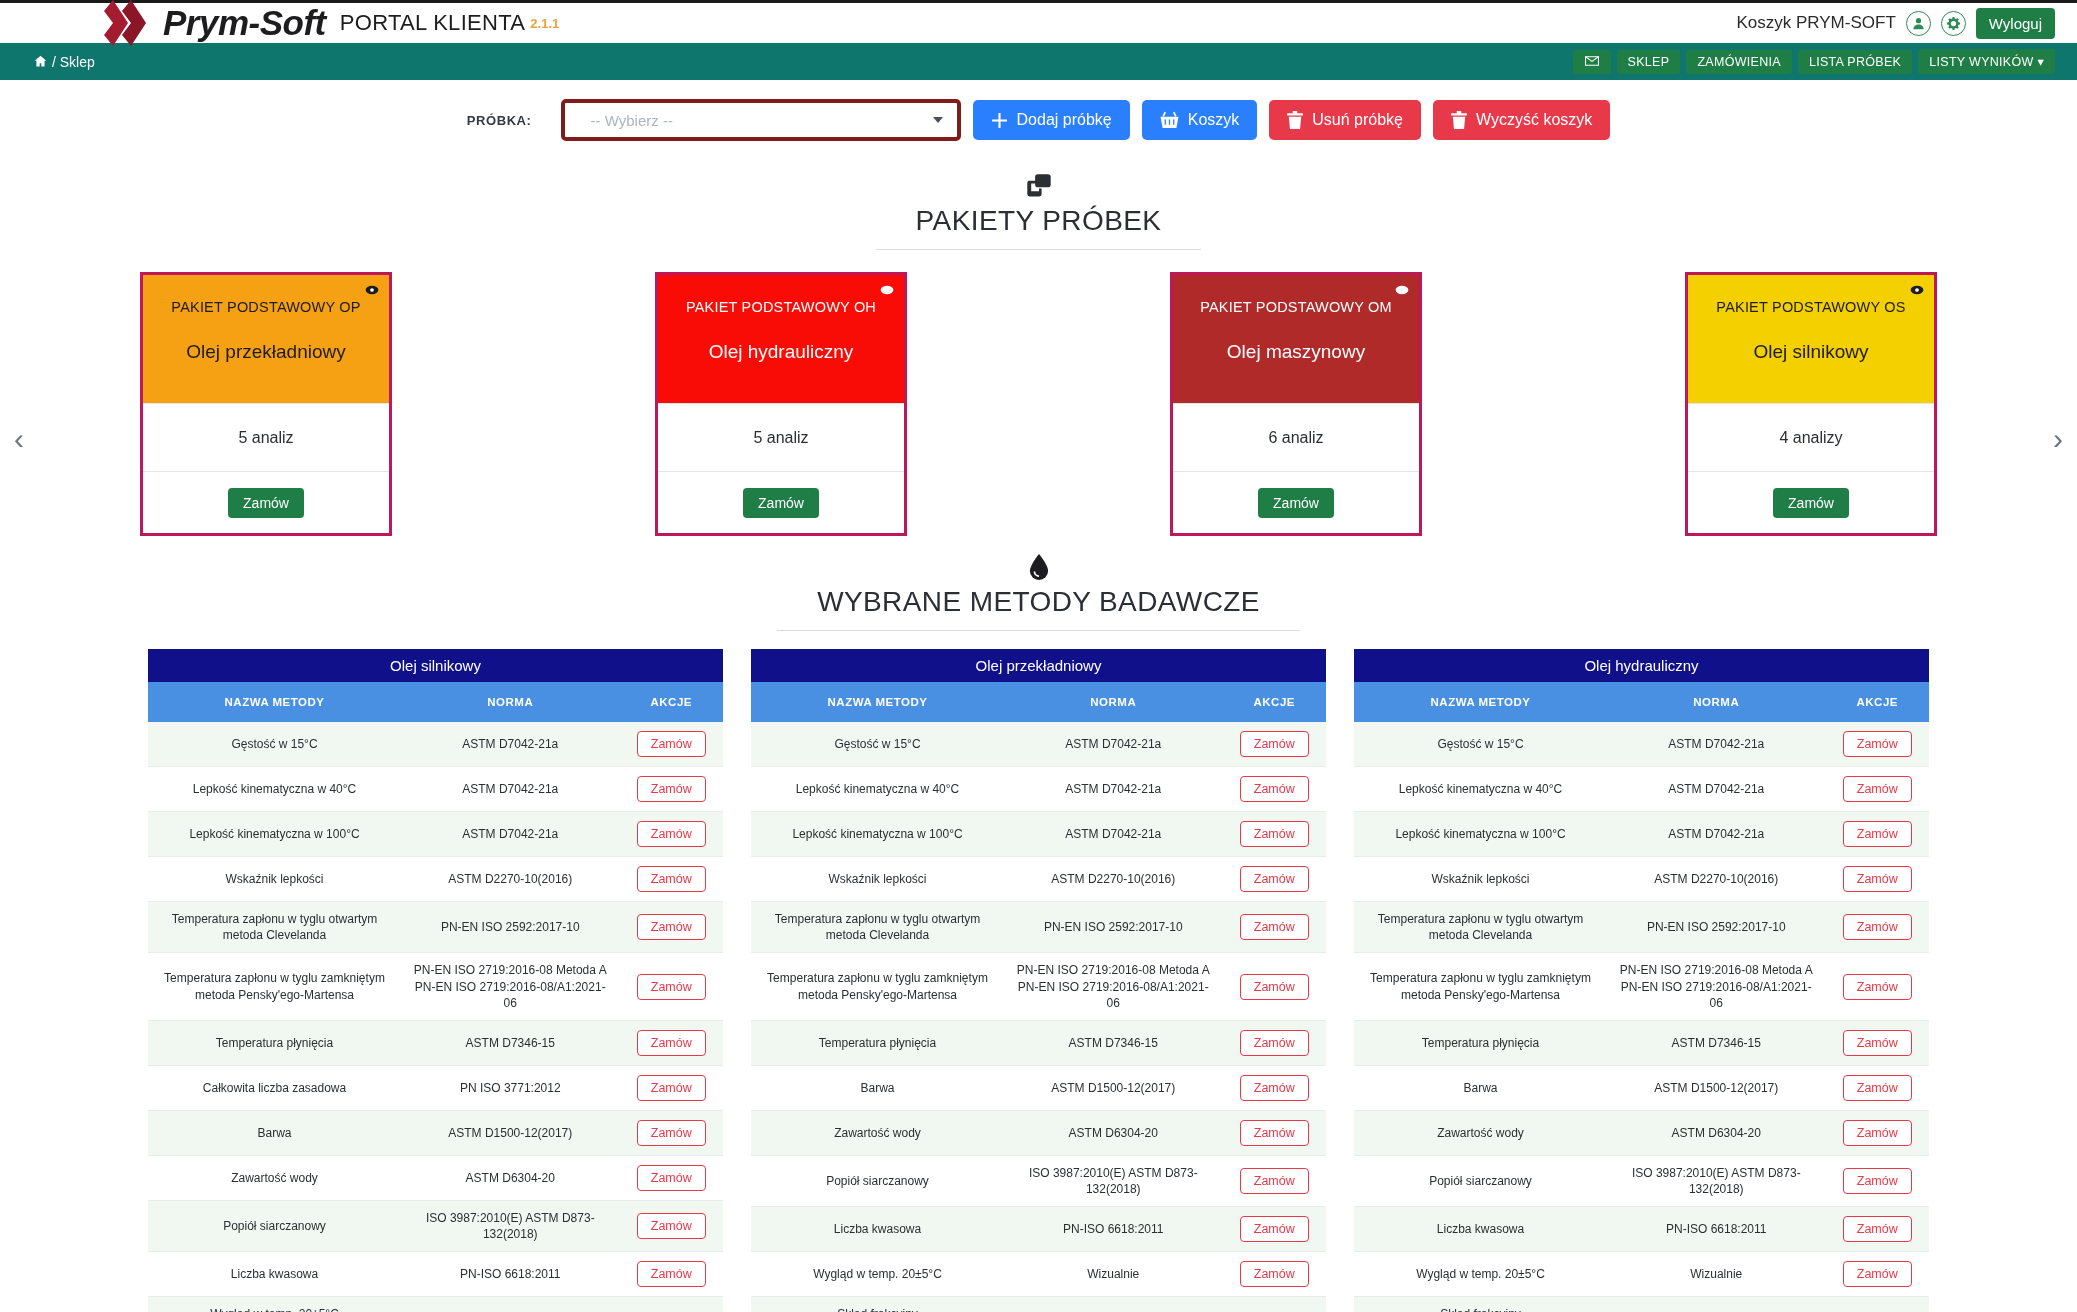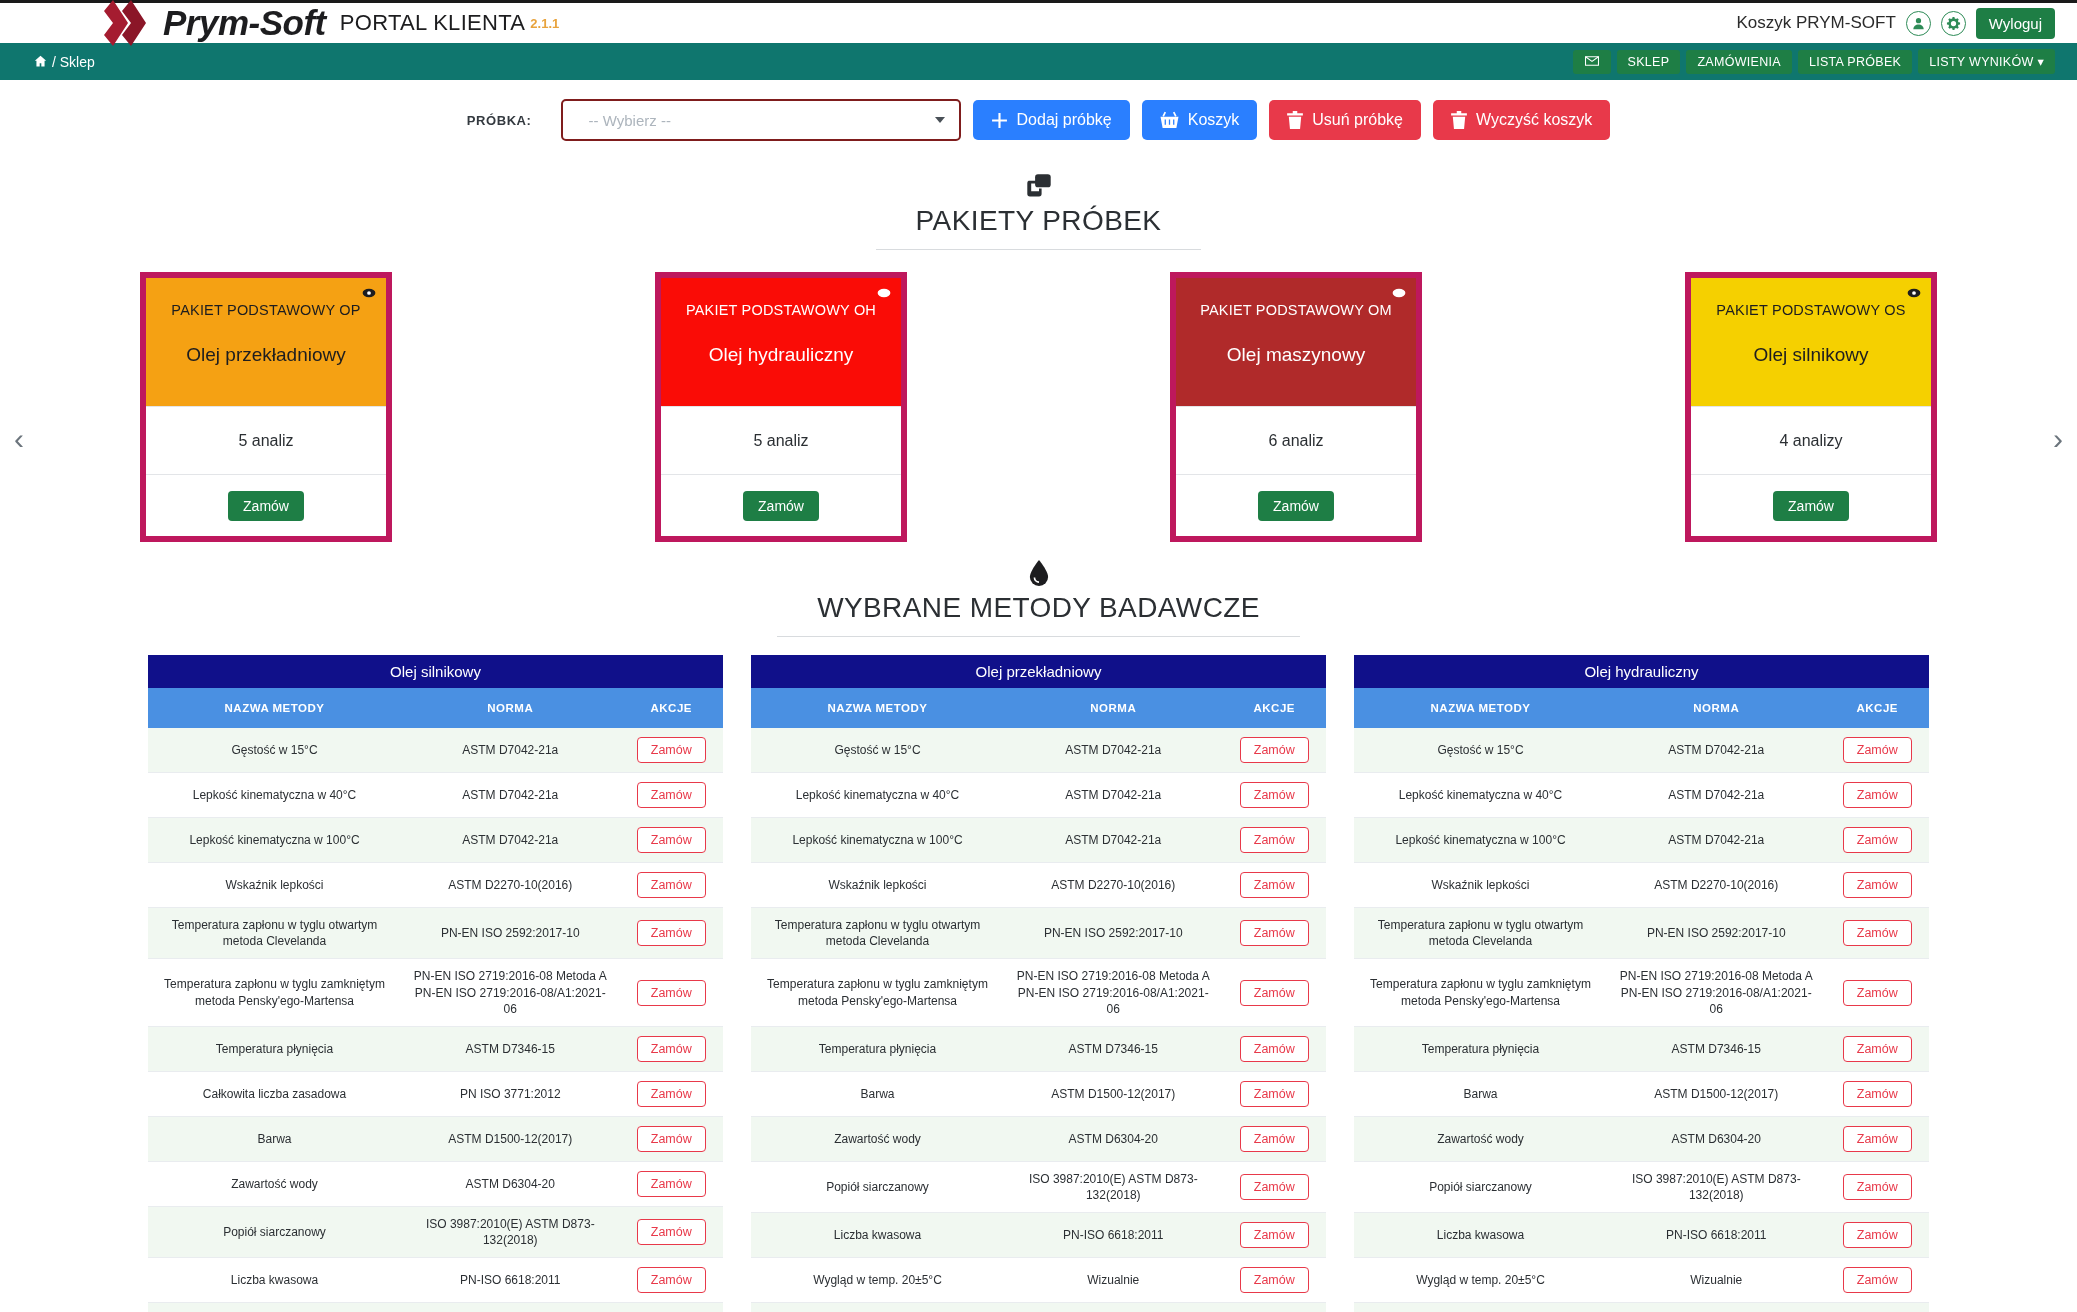--- a/index.html
+++ b/index.html
@@ -110,21 +110,21 @@
   .toolbar-label {
     font-size: 13px;
     font-weight: bold;
     letter-spacing: 0.6px;
     color: #343a40;
     margin-right: 17px;
   }
   .sample-select {
     width: 400px;
     height: 42px;
-    border: 2px solid #7f1d1d;
+    border: 4px solid #7f1d1d;
     border-radius: 5px;
     background: #fff;
     display: flex;
     align-items: center;
     padding: 0 26px;
     font-size: 15px;
     color: #adb5bd;
     position: relative;
     cursor: pointer;
   }
@@ -186,21 +186,21 @@
   .carousel-arrow.left  { left: 14px; }
   .carousel-arrow.right { right: 14px; }
   .cards {
     display: flex;
     justify-content: space-between;
     padding: 0 100px;
   }
   .card {
     width: 252px;
     background: #fff;
-    border: 6px solid #be185d;
+    border: 3px solid #be185d;
     display: flex;
     flex-direction: column;
   }
   .card-head {
     height: 128px;
     padding: 16px 14px 0 14px;
     position: relative;
     display: flex;
     flex-direction: column;
     align-items: center;

